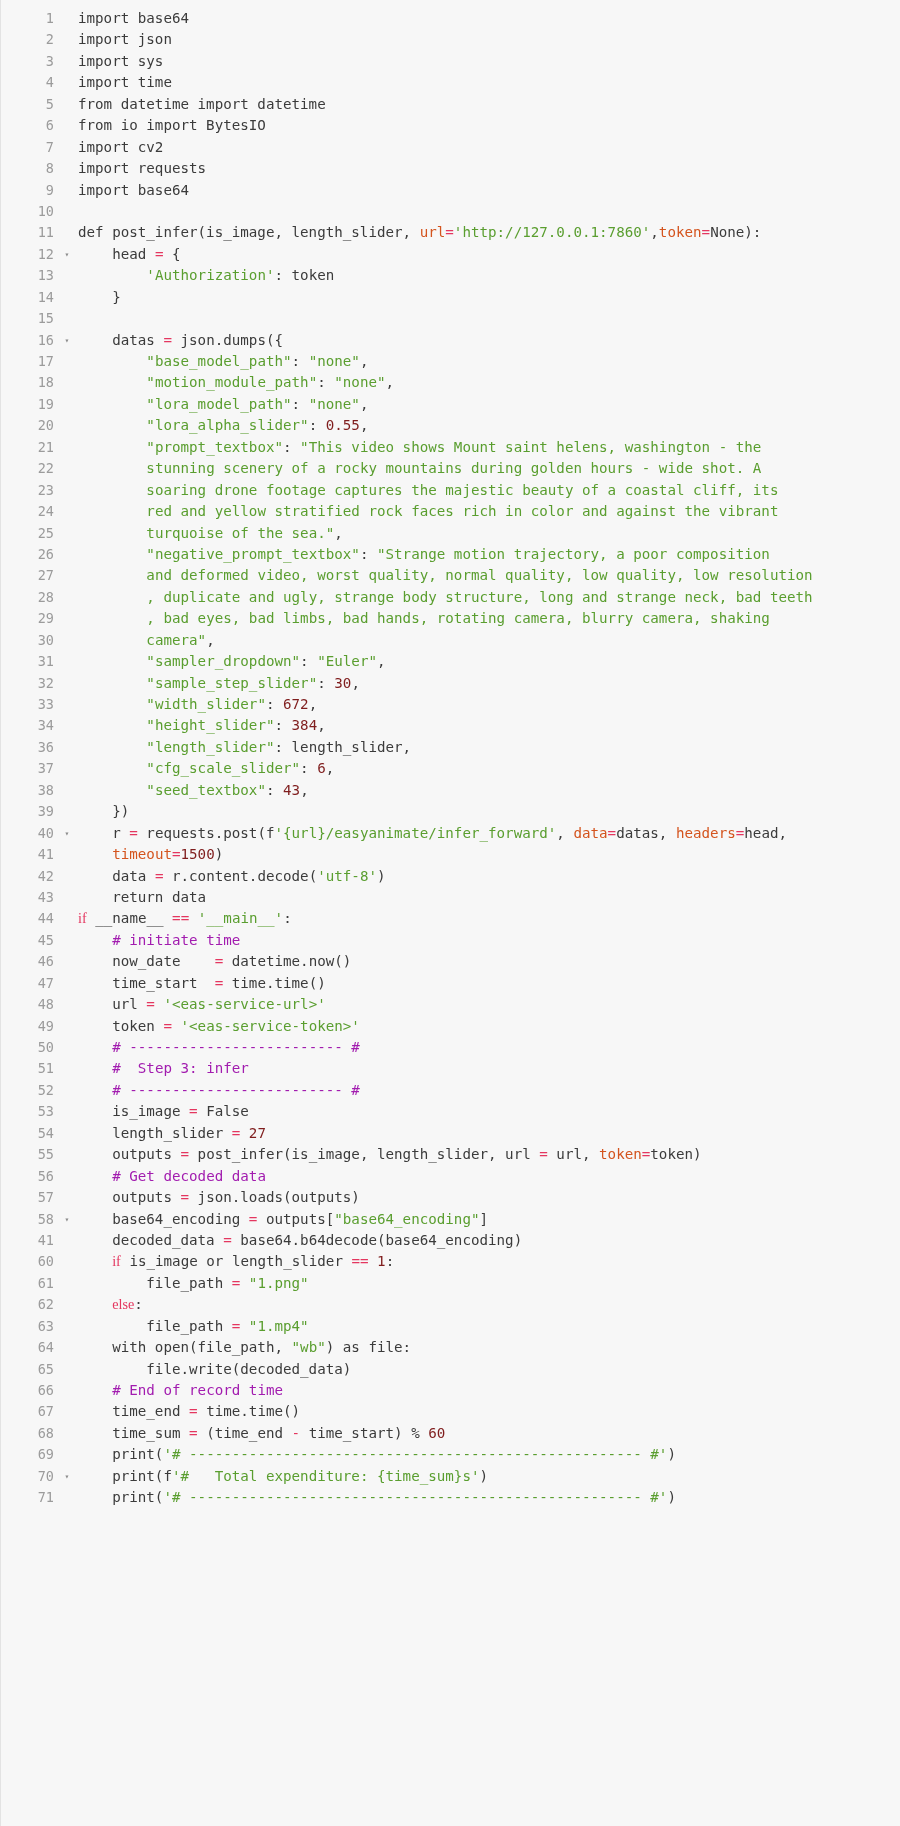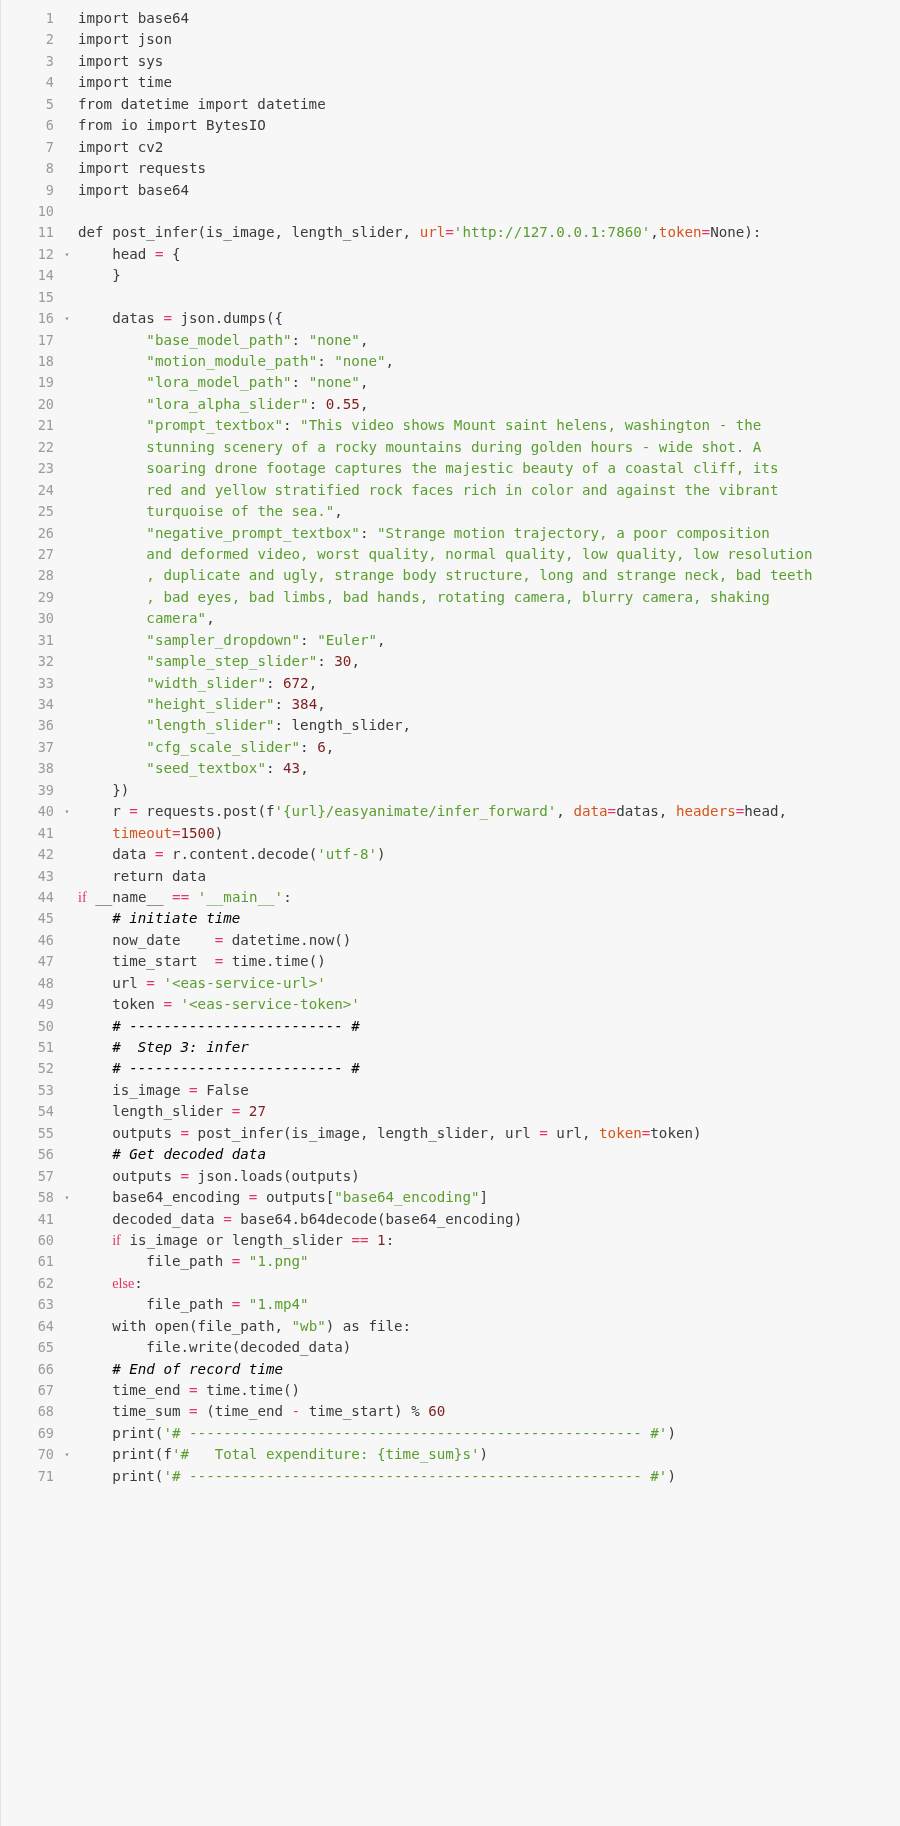--- a/index.html
+++ b/index.html
@@ -64,21 +64,21 @@
     font-size: 14.2px;
     color: #3b3b3b;
     font-family: "DejaVu Sans Mono", "Liberation Mono", monospace;
     white-space: pre;
     overflow: hidden;
   }
   
   .tok-kw  { color: #e4365f; font-family: Liberation Serif, serif; }
   .tok-str { color: #5a9e2f; }
   .tok-num { color: #7f1d1d; }
-  .tok-com { color: #000000; font-style: italic; }
+  .tok-com { color: #a21caf; }
   .tok-op  { color: #e4365f; }
   .tok-arg { color: #d4541e; }
   .tok-pln { color: #3b3b3b; }
 </style>
 </head>
 <body>
 
 <div id="editor">
   <div id="code-lines">
       <div class="code-line"><div class="gutter">1</div><div class="fold empty"></div><div class="content"><span class="tok-pln">import base64</span></div></div>
@@ -86,20 +86,21 @@
       <div class="code-line"><div class="gutter">3</div><div class="fold empty"></div><div class="content"><span class="tok-pln">import sys</span></div></div>
       <div class="code-line"><div class="gutter">4</div><div class="fold empty"></div><div class="content"><span class="tok-pln">import time</span></div></div>
       <div class="code-line"><div class="gutter">5</div><div class="fold empty"></div><div class="content"><span class="tok-pln">from datetime import datetime</span></div></div>
       <div class="code-line"><div class="gutter">6</div><div class="fold empty"></div><div class="content"><span class="tok-pln">from io import BytesIO</span></div></div>
       <div class="code-line"><div class="gutter">7</div><div class="fold empty"></div><div class="content"><span class="tok-pln">import cv2</span></div></div>
       <div class="code-line"><div class="gutter">8</div><div class="fold empty"></div><div class="content"><span class="tok-pln">import requests</span></div></div>
       <div class="code-line"><div class="gutter">9</div><div class="fold empty"></div><div class="content"><span class="tok-pln">import base64</span></div></div>
       <div class="code-line"><div class="gutter">10</div><div class="fold empty"></div><div class="content">&nbsp;</div></div>
       <div class="code-line"><div class="gutter">11</div><div class="fold empty"></div><div class="content"><span class="tok-pln">def post_infer(is_image, length_slider, </span><span class="tok-arg">url</span><span class="tok-op">=</span><span class="tok-str">'http://127.0.0.1:7860'</span><span class="tok-pln">,</span><span class="tok-arg">token</span><span class="tok-op">=</span><span class="tok-pln">None</span><span class="tok-pln">):</span></div></div>
       <div class="code-line"><div class="gutter">12</div><div class="fold">▾</div><div class="content"><span class="tok-pln">    head </span><span class="tok-op">=</span><span class="tok-pln"> {</span></div></div>
+      <div class="code-line"><div class="gutter">13</div><div class="fold empty"></div><div class="content"><span class="tok-pln">        </span><span class="tok-str">'Authorization'</span><span class="tok-pln">: token</span></div></div>
       <div class="code-line"><div class="gutter">14</div><div class="fold empty"></div><div class="content"><span class="tok-pln">    }</span></div></div>
       <div class="code-line"><div class="gutter">15</div><div class="fold empty"></div><div class="content">&nbsp;</div></div>
       <div class="code-line"><div class="gutter">16</div><div class="fold">▾</div><div class="content"><span class="tok-pln">    datas </span><span class="tok-op">=</span><span class="tok-pln"> json.dumps({</span></div></div>
       <div class="code-line"><div class="gutter">17</div><div class="fold empty"></div><div class="content"><span class="tok-pln">        </span><span class="tok-str">"base_model_path"</span><span class="tok-pln">: </span><span class="tok-str">"none"</span><span class="tok-pln">,</span></div></div>
       <div class="code-line"><div class="gutter">18</div><div class="fold empty"></div><div class="content"><span class="tok-pln">        </span><span class="tok-str">"motion_module_path"</span><span class="tok-pln">: </span><span class="tok-str">"none"</span><span class="tok-pln">,</span></div></div>
       <div class="code-line"><div class="gutter">19</div><div class="fold empty"></div><div class="content"><span class="tok-pln">        </span><span class="tok-str">"lora_model_path"</span><span class="tok-pln">: </span><span class="tok-str">"none"</span><span class="tok-pln">,</span></div></div>
       <div class="code-line"><div class="gutter">20</div><div class="fold empty"></div><div class="content"><span class="tok-pln">        </span><span class="tok-str">"lora_alpha_slider"</span><span class="tok-pln">: </span><span class="tok-num">0.55</span><span class="tok-pln">,</span></div></div>
       <div class="code-line"><div class="gutter">21</div><div class="fold empty"></div><div class="content"><span class="tok-pln">        </span><span class="tok-str">"prompt_textbox"</span><span class="tok-pln">: </span><span class="tok-str">"This video shows Mount saint helens, washington - the</span></div></div>
       <div class="code-line"><div class="gutter">22</div><div class="fold empty"></div><div class="content"><span class="tok-pln">        </span><span class="tok-str">stunning scenery of a rocky mountains during golden hours - wide shot. A</span></div></div>
       <div class="code-line"><div class="gutter">23</div><div class="fold empty"></div><div class="content"><span class="tok-pln">        </span><span class="tok-str">soaring drone footage captures the majestic beauty of a coastal cliff, its</span></div></div>

